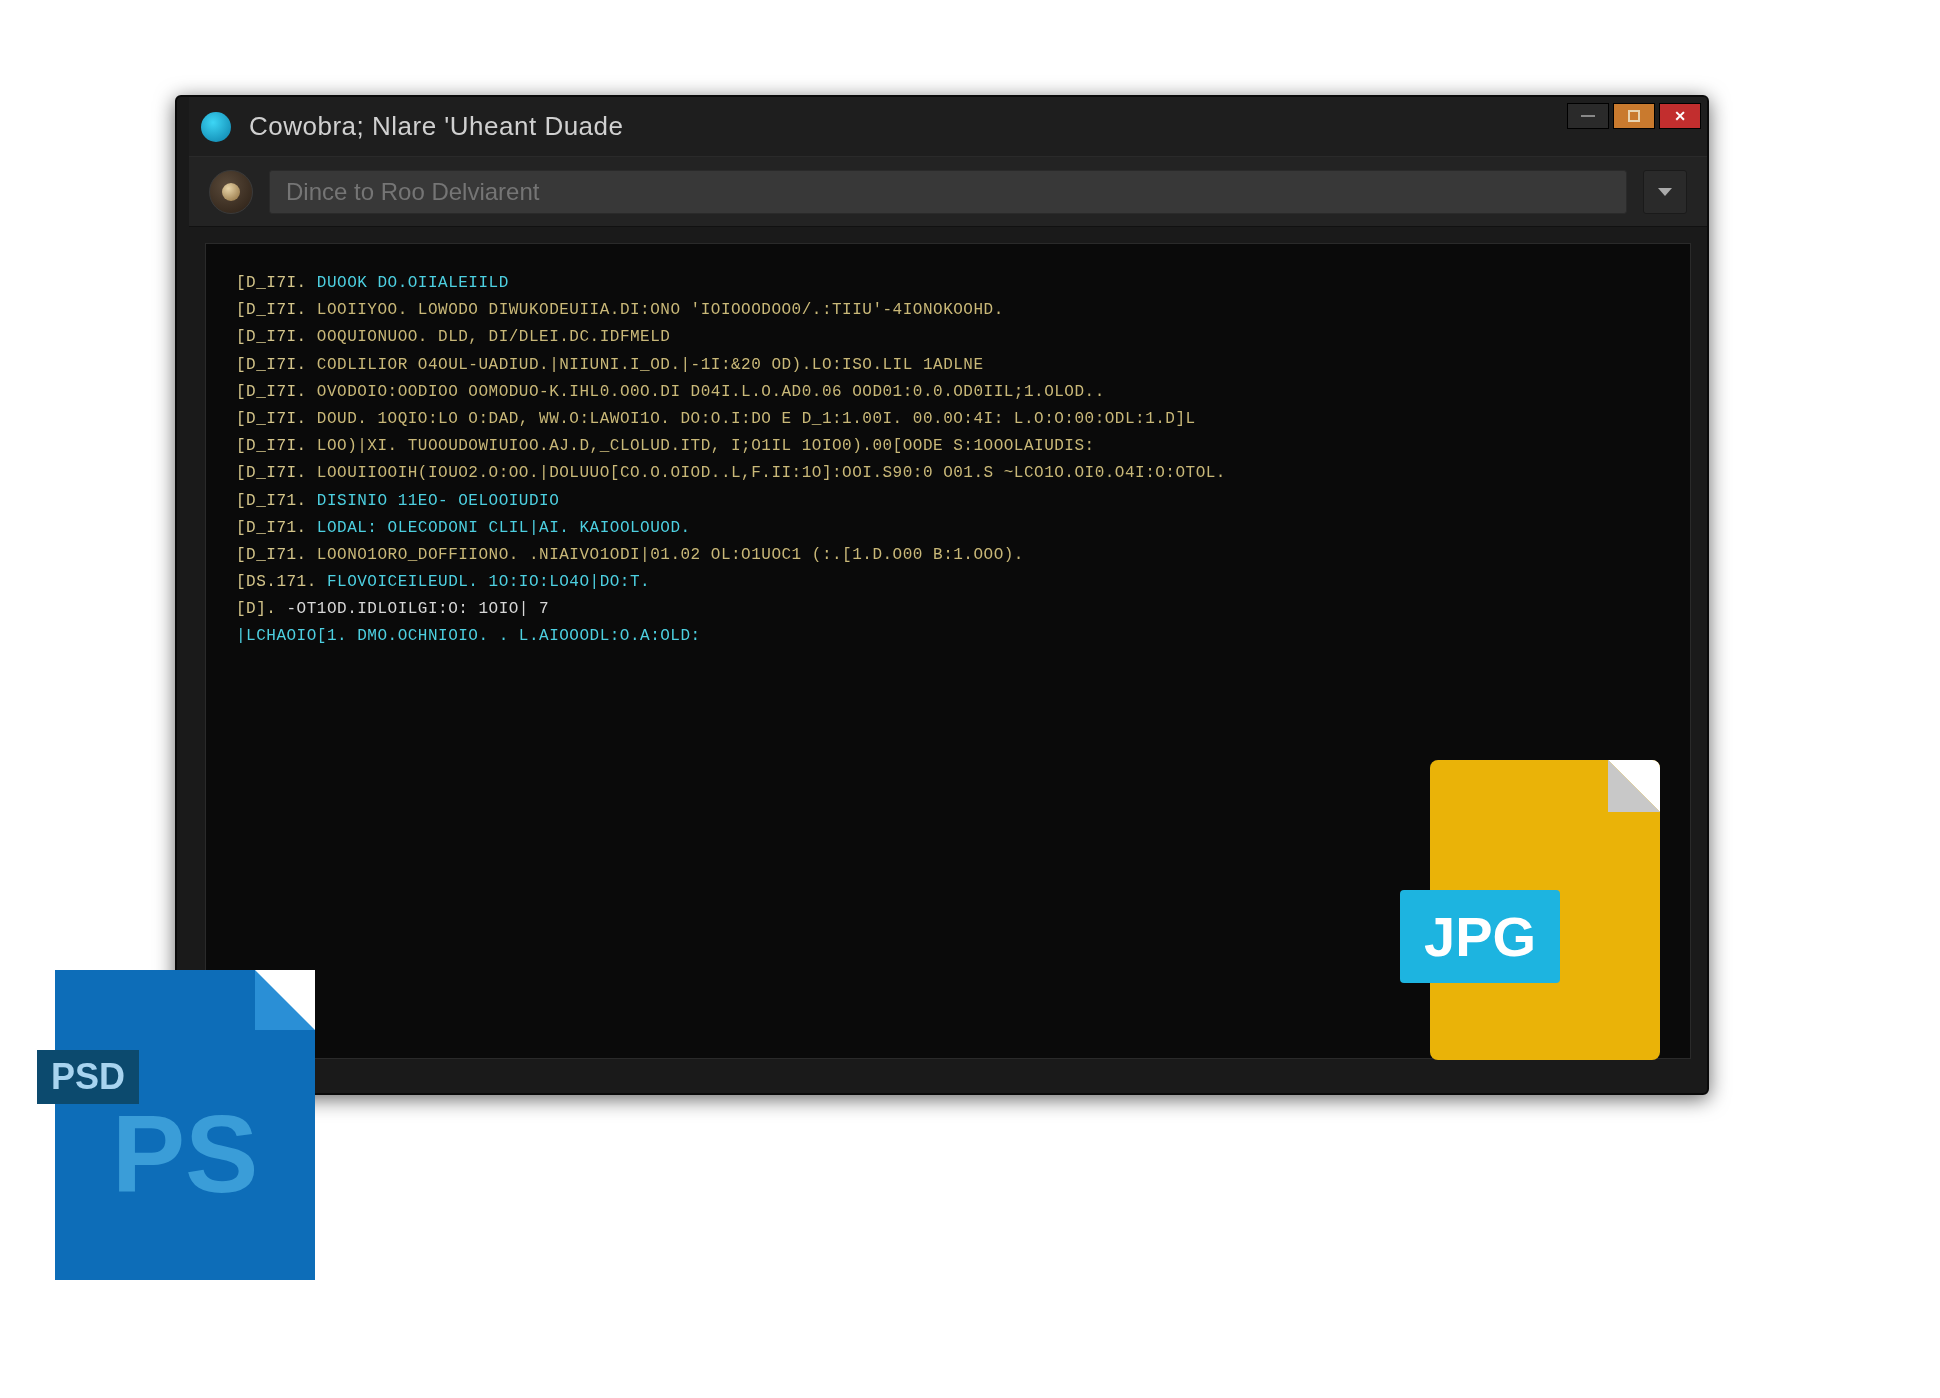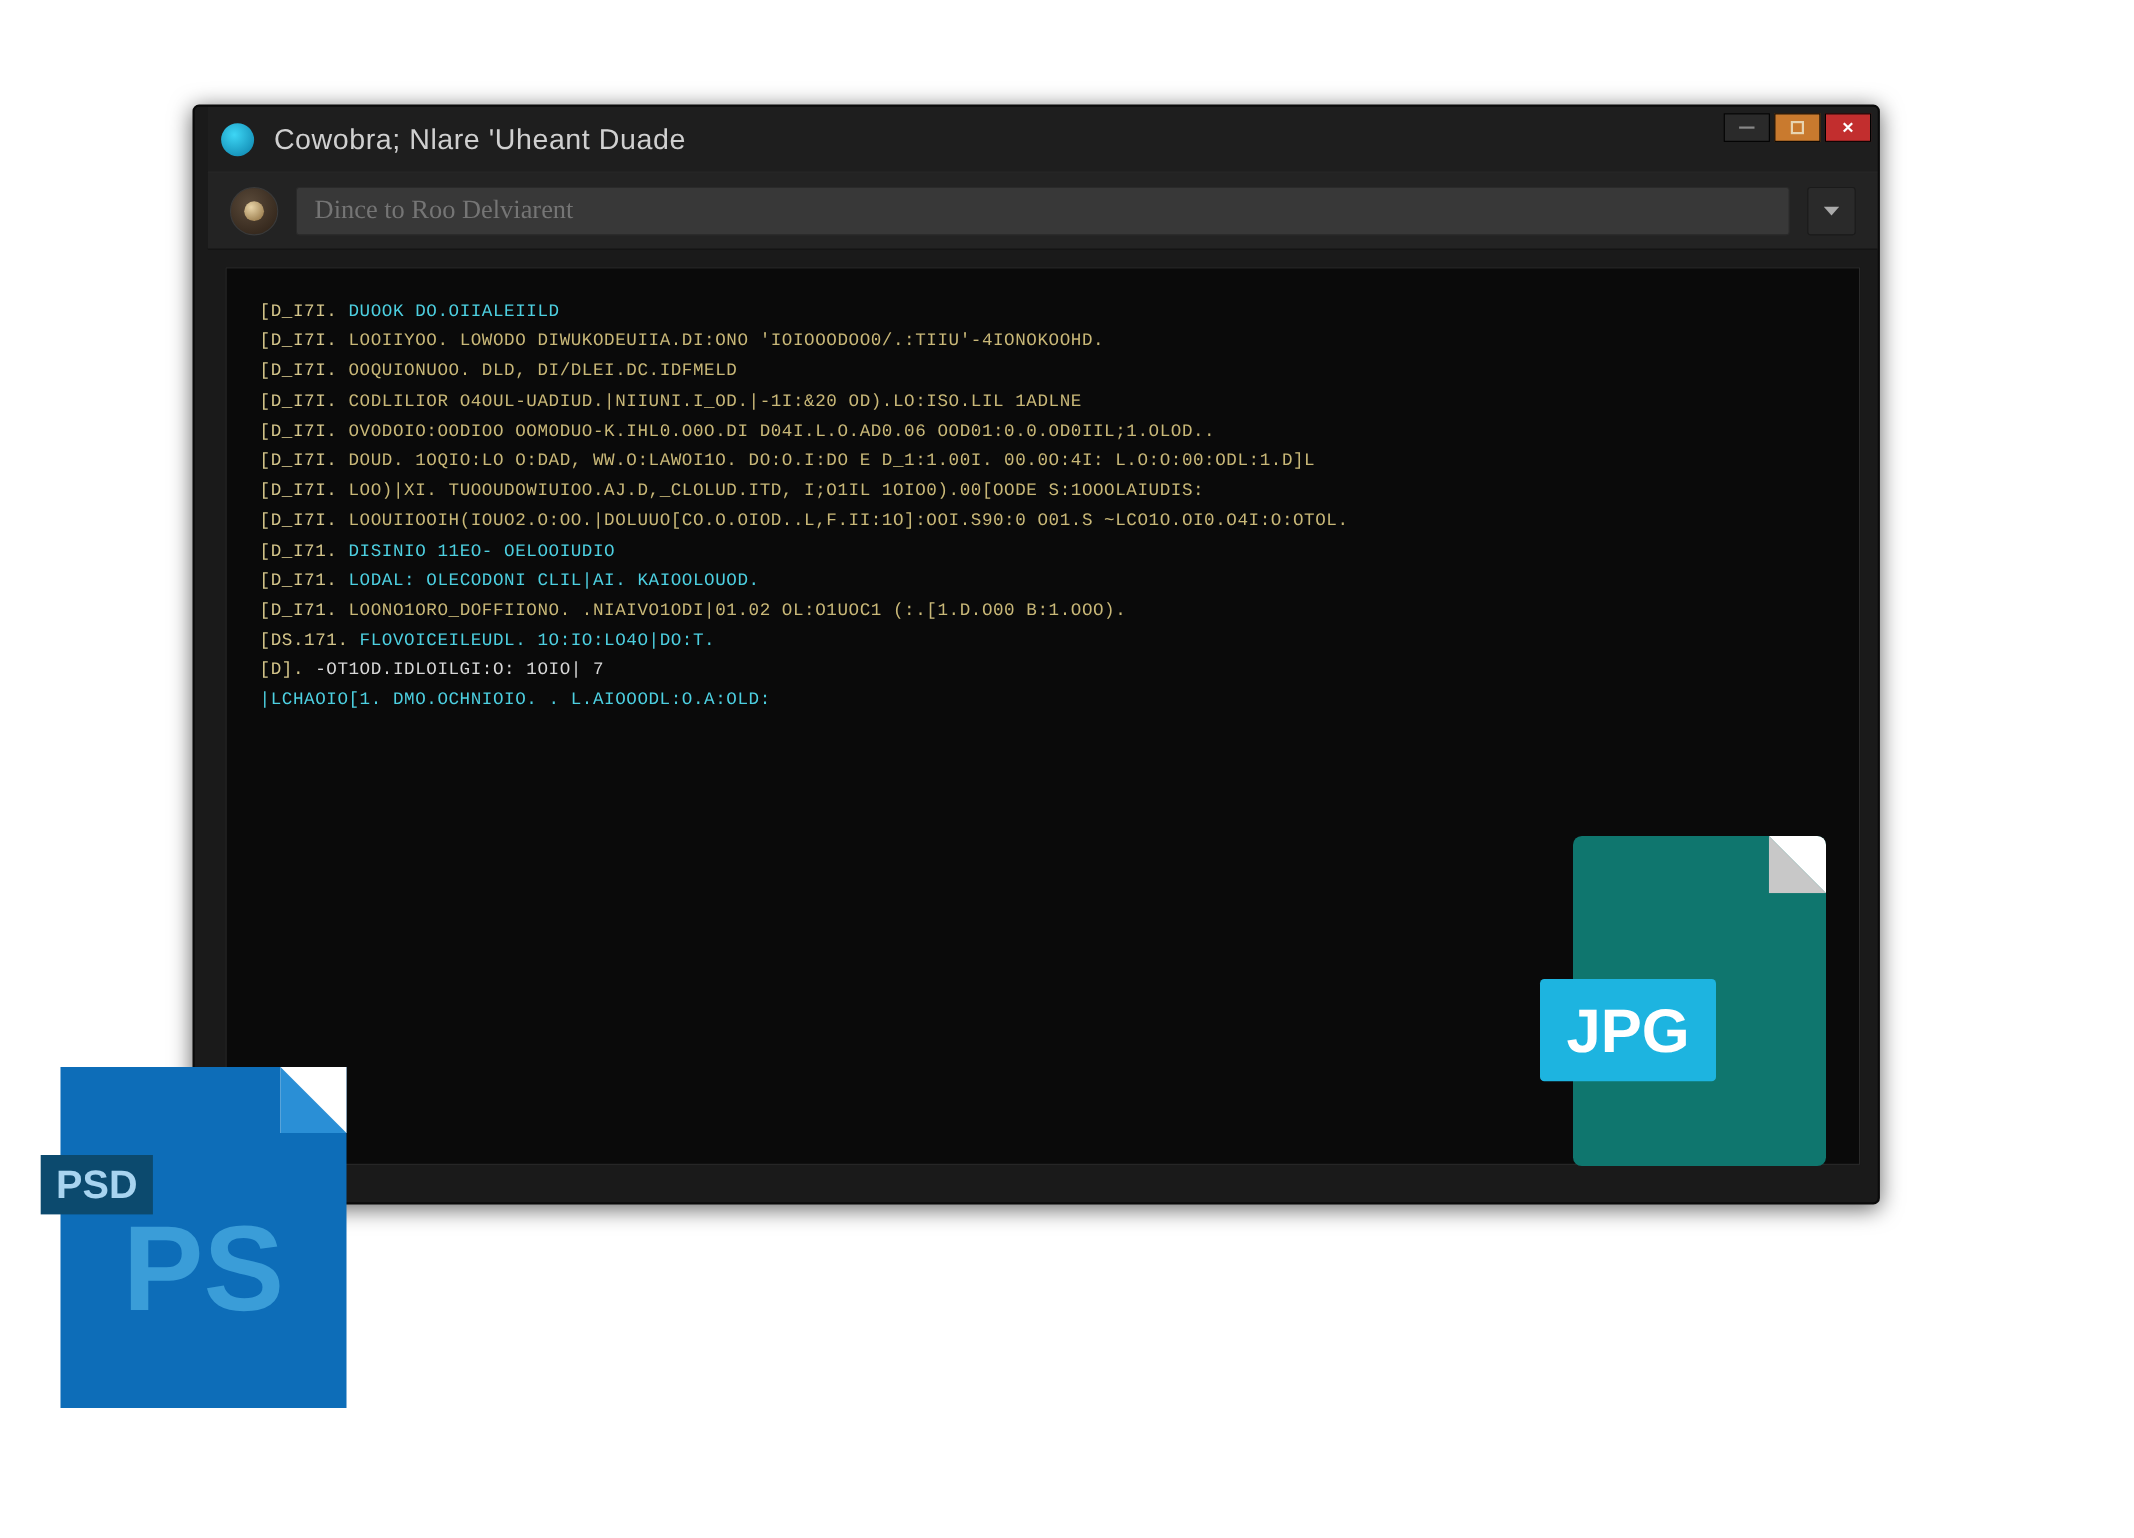--- a/index.html
+++ b/index.html
@@ -96,21 +96,21 @@
   background: radial-gradient(circle at 35% 30%, #e8d4a8, #8a6a3a);
 }
 .search-field {
   flex: 1;
   height: 44px;
   background: #383838;
   border: 1px solid #2a2a2a;
   border-radius: 3px;
   color: #c0c0c0;
   font-size: 24px;
-  font-family: Liberation Serif, serif;
+  font-family: Liberation Sans, sans-serif;
   padding: 0 16px;
   outline: none;
 }
 .dropdown-btn {
   width: 44px;
   height: 44px;
   background: #2a2a2a;
   border: 1px solid #1a1a1a;
   border-radius: 3px;
   cursor: pointer;
@@ -187,21 +187,21 @@
 .file-icon-jpg {
   position: absolute;
   left: 1430px;
   top: 760px;
   width: 230px;
   height: 300px;
 }
 .jpg-body {
   width: 100%;
   height: 100%;
-  background: #0f766e;
+  background: #eab308;
   border-radius: 8px;
   position: relative;
 }
 .jpg-fold {
   position: absolute;
   top: 0; right: 0;
   width: 0; height: 0;
   border-top: 52px solid #fff;
   border-left: 52px solid #c8c8c8;
   border-top-right-radius: 8px;

